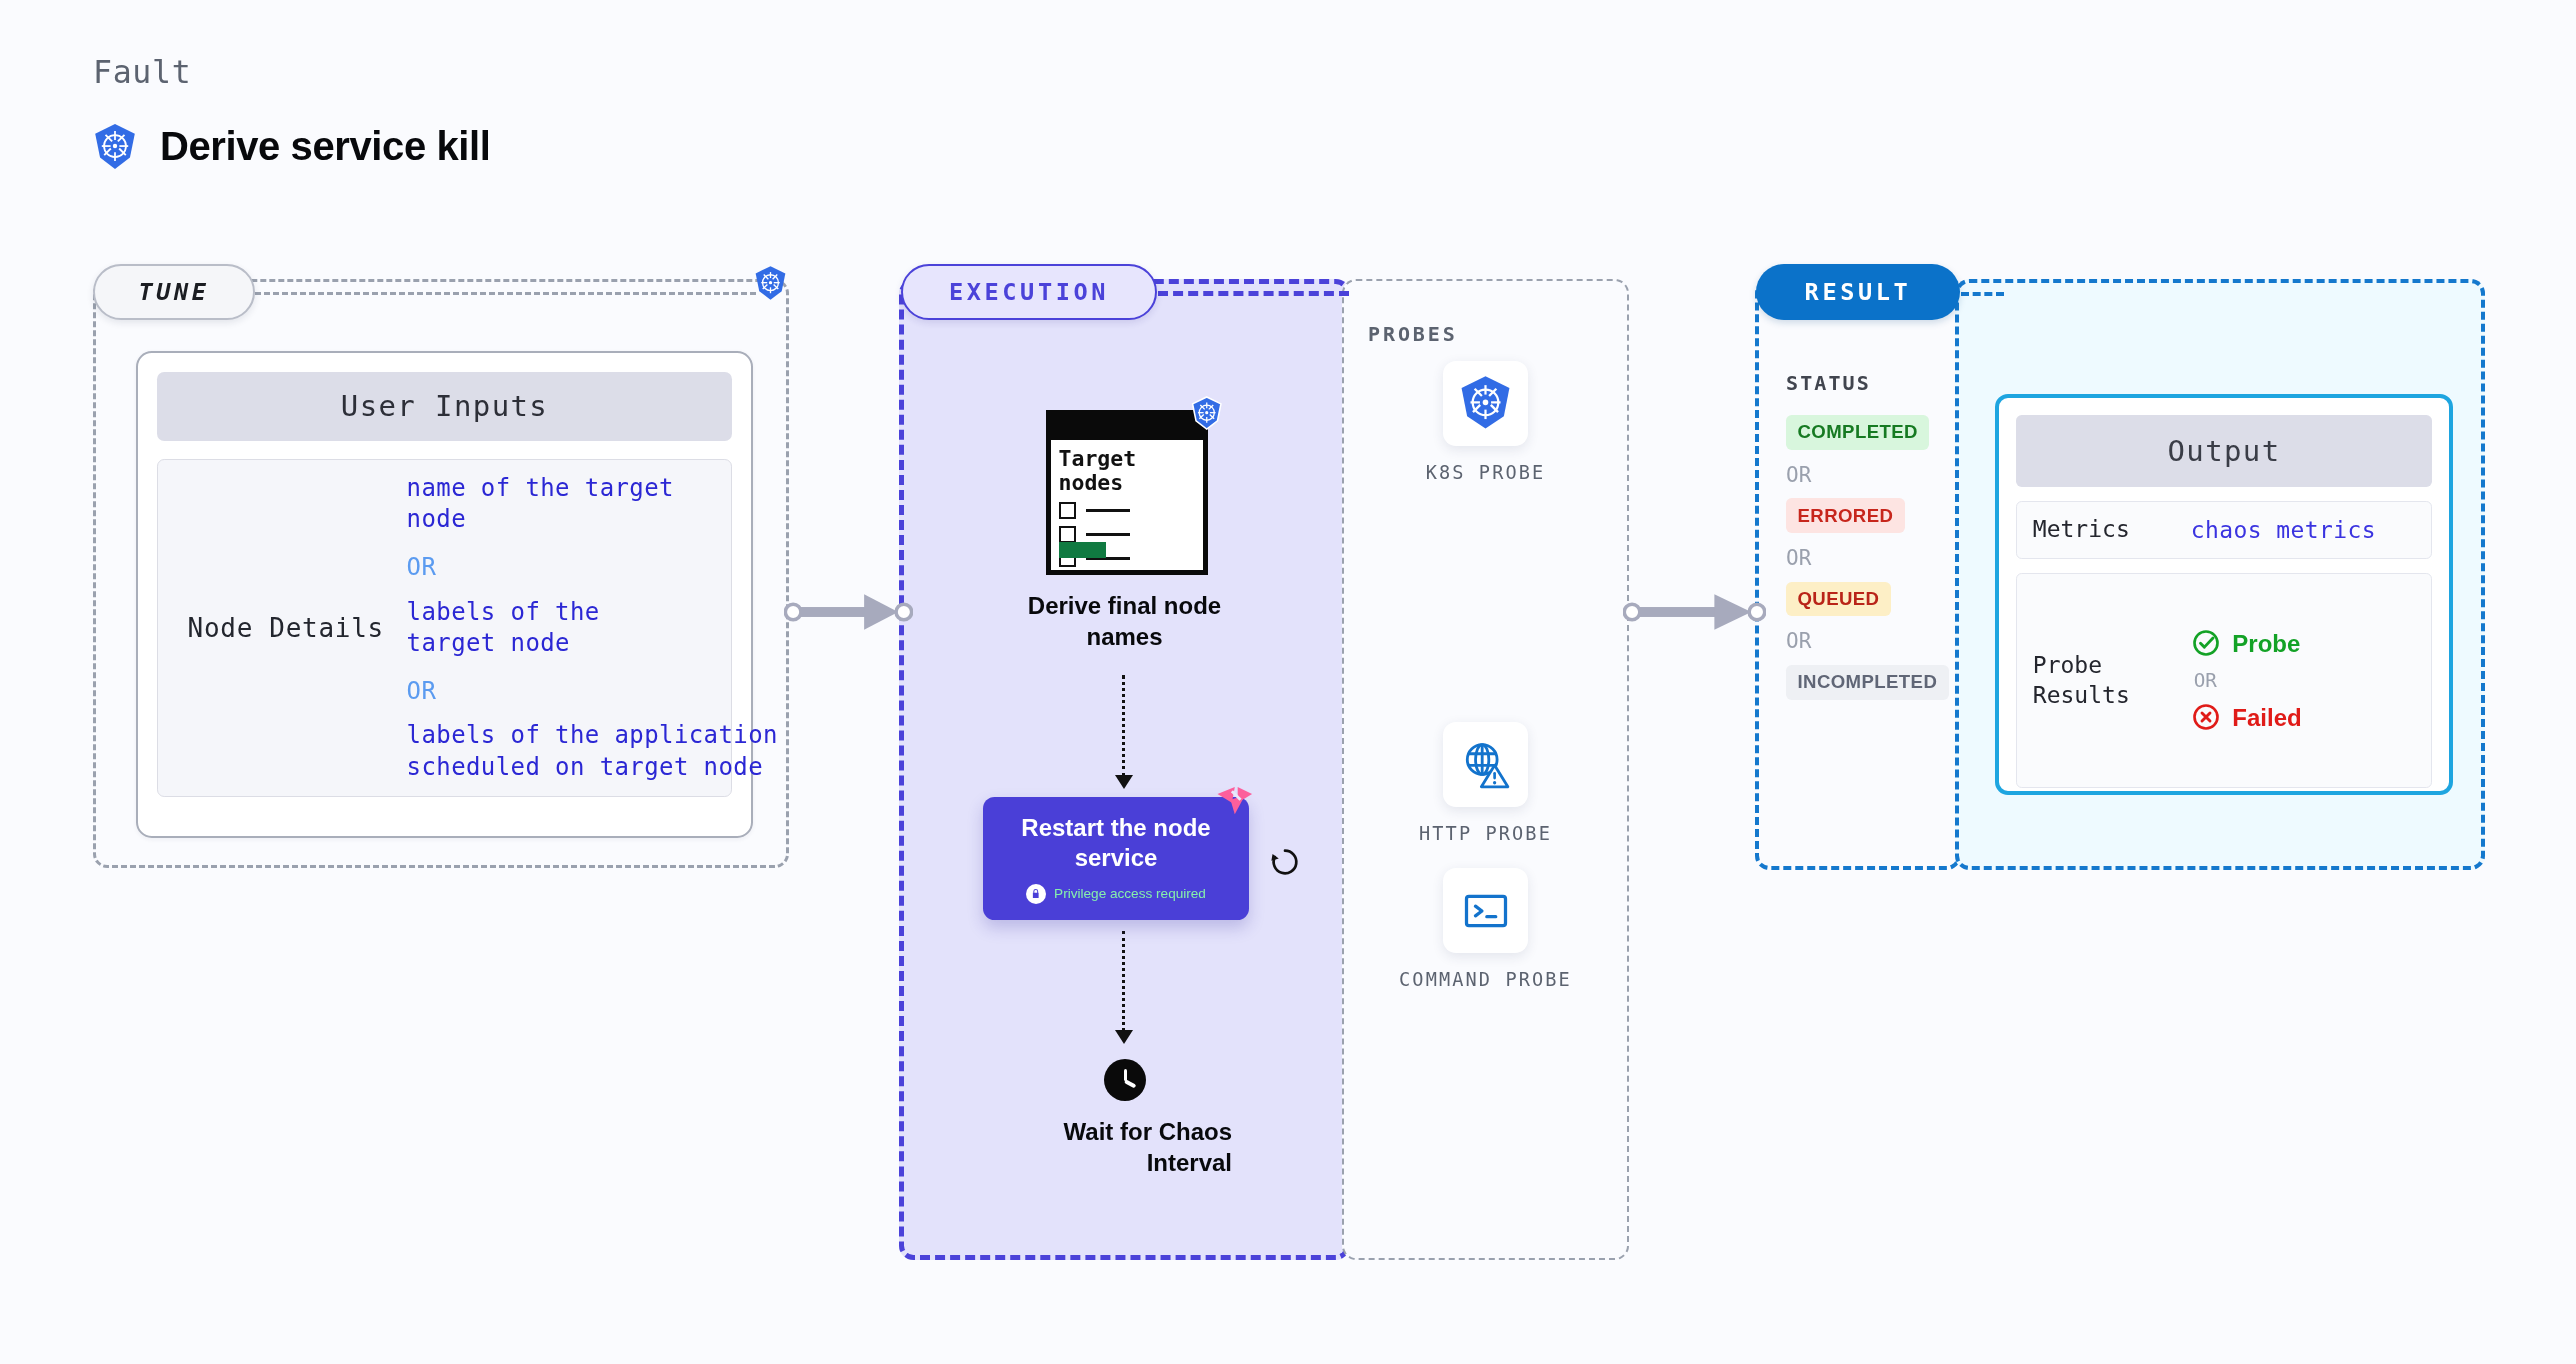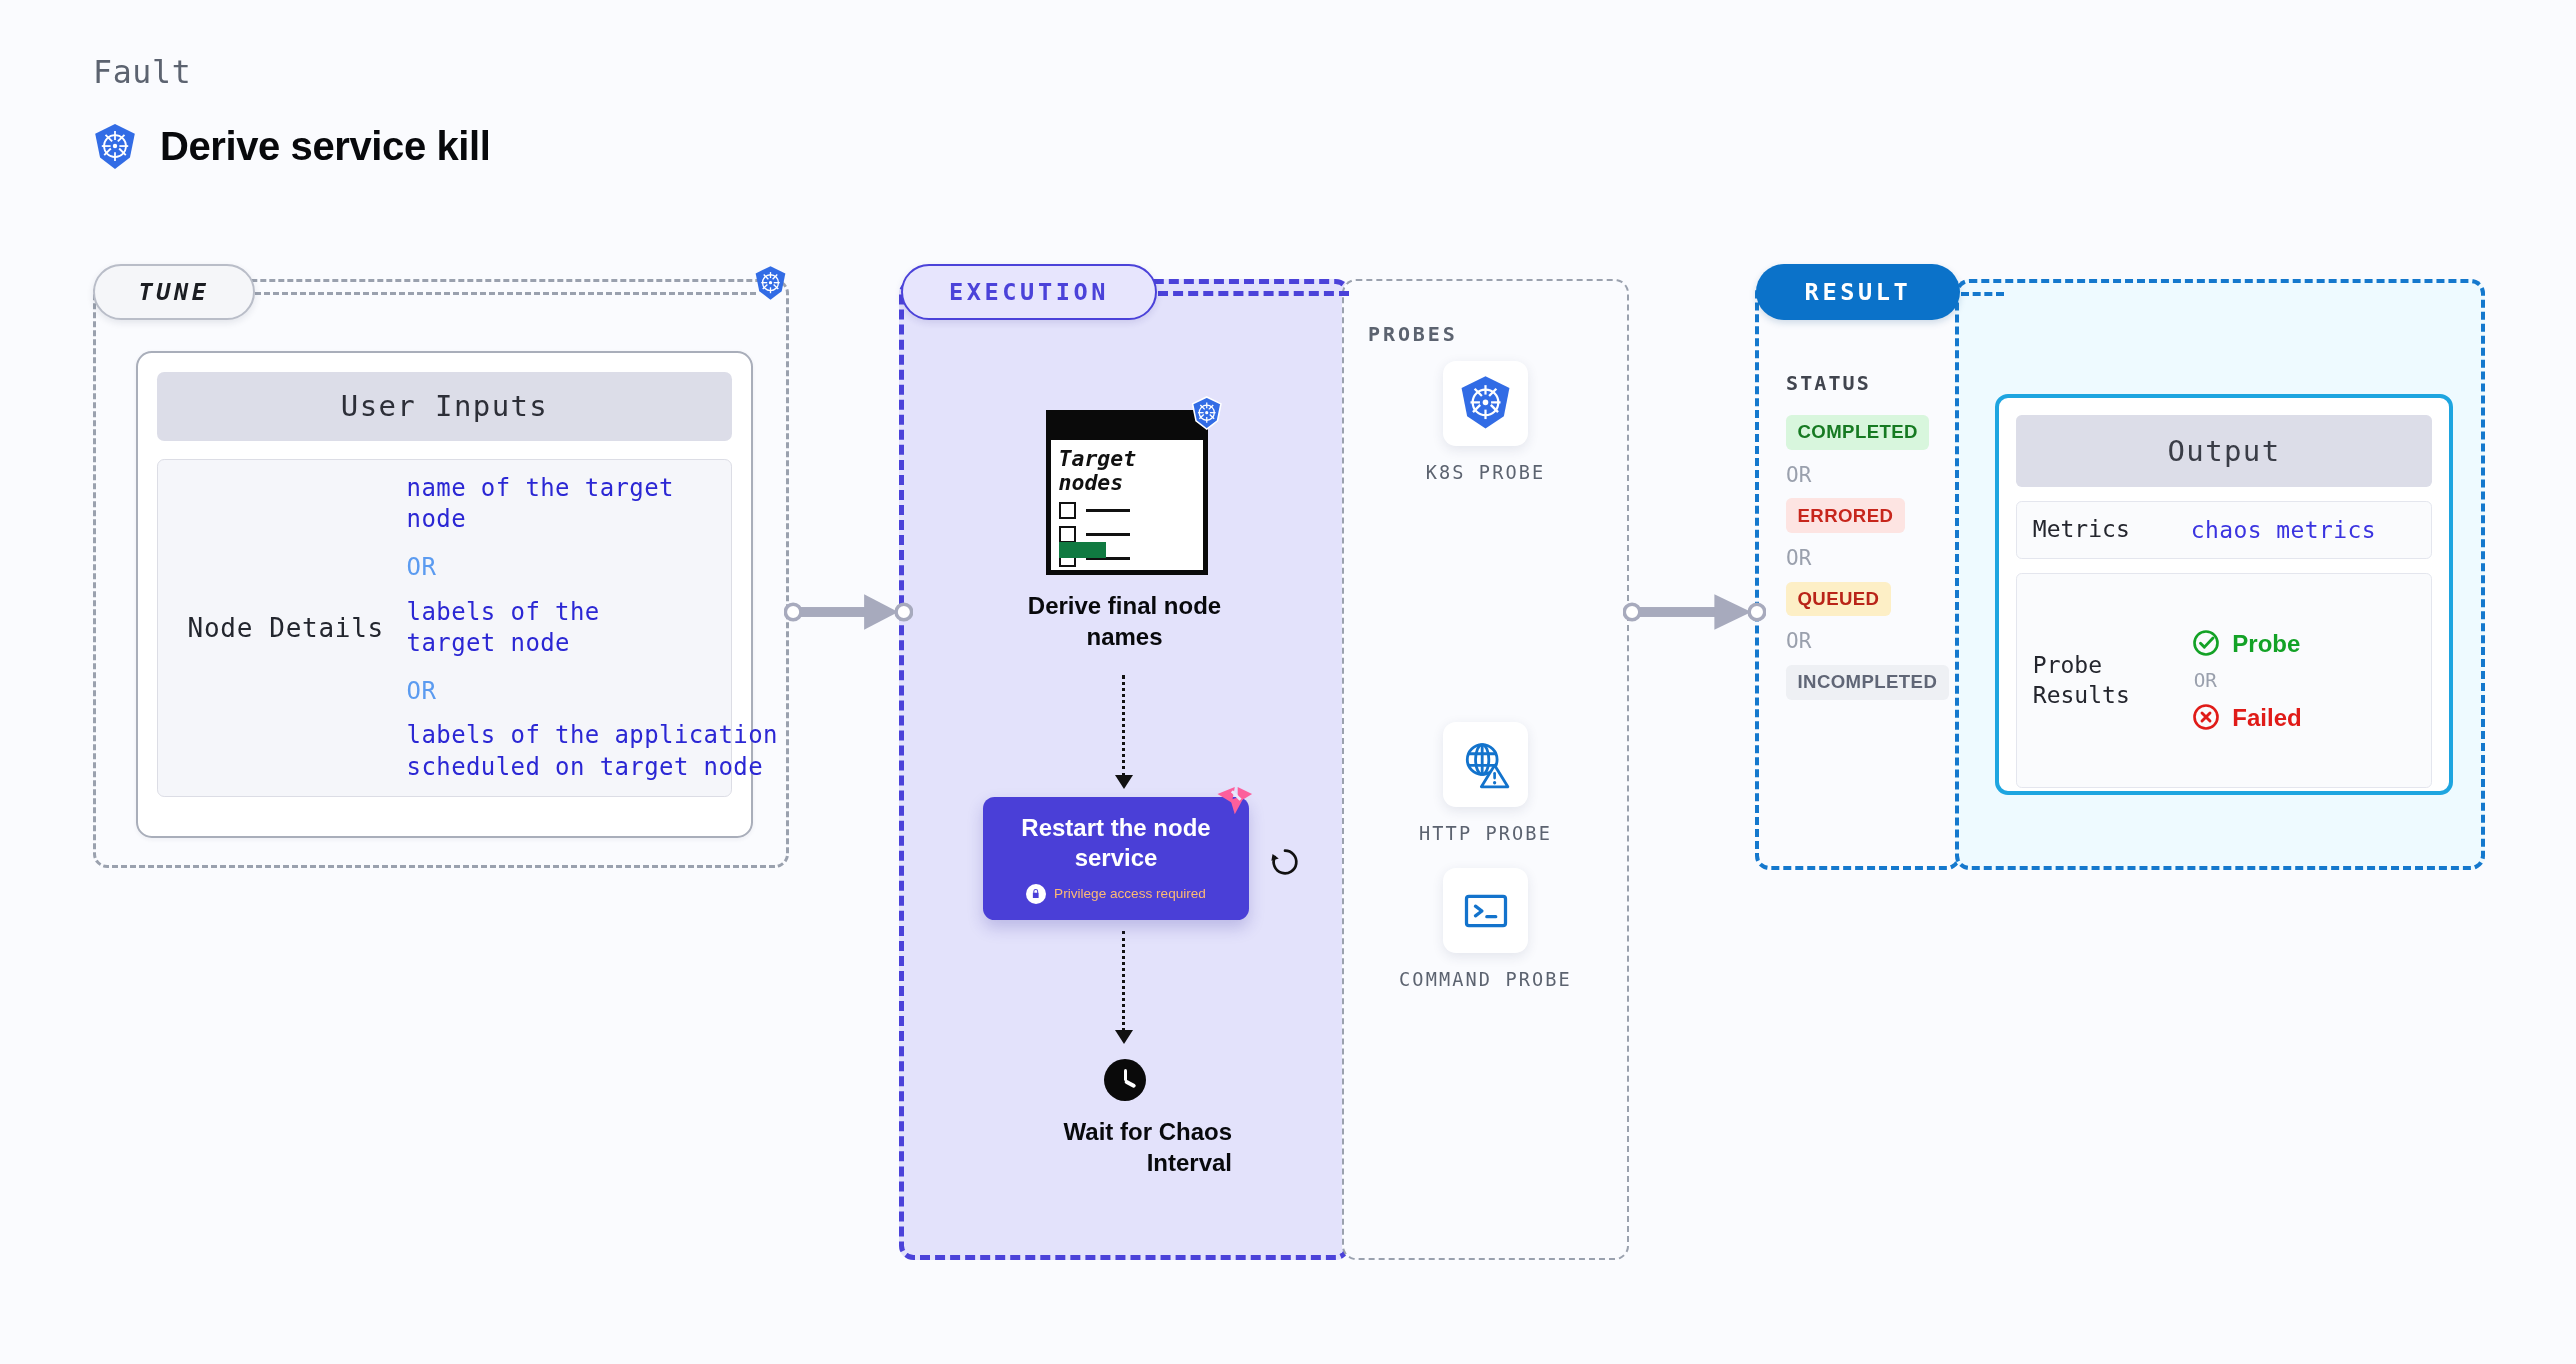--- a/index.html
+++ b/index.html
@@ -137,21 +137,21 @@
   }
   .tune-vals .or { color: #5b9bf0; display: block; margin: 15.8px 0 13px 0; }
   .tune-vals .v { display: block; }
   .tune-vals .v.wide { white-space: nowrap; }
 
   
   .exec-node {
     position: absolute; left: 899px; width: 451px;
     display: flex; flex-direction: column; align-items: center;
   }
-  .targetdoc { position: relative; width: 158px; height: 165px; font-style: italic; }
+  .targetdoc { position: relative; width: 158px; height: 165px; }
   .targetdoc .paper {
     position: absolute; left: 0; top: 0; width: 162px; height: 165px;
     background: #ffffff; border: 5px solid #0a0a0a;
   }
   .targetdoc .topbar {
     position: absolute; left: 0; top: 0; width: 162px; height: 30px;
     background: #0a0a0a;
   }
   .targetdoc .docttl {
     position: absolute; left: 13px; top: 37px; width: 107px;
@@ -192,21 +192,21 @@
     box-shadow: 0 7.2px 15.8px rgba(50,40,160,.22);
     display: flex; flex-direction: column; align-items: center; justify-content: center;
     z-index: 3;
   }
   .chaos-card .ctitle {
     color: #ffffff; font-size: 24px; font-weight: 700;
     text-align: center; line-height: 1.22; max-width: 215px;
   }
   .chaos-card .csub {
     margin-top: 11.5px; display: flex; align-items: center; gap: 8px;
-    color: #fdba74; font-size: 13.6px;
+    color: #86efac; font-size: 13.6px;
   }
   .lockdot {
     width: 20px; height: 20px; border-radius: 50%;
     background: #ffffff; display: flex; align-items: center; justify-content: center;
   }
   .badge-harness {
     position: absolute; right: -5.7px; top: -13px; z-index: 5;
   }
   .retry-icon { position: absolute; left: 1268px; top: 845px; z-index: 3; }
 

